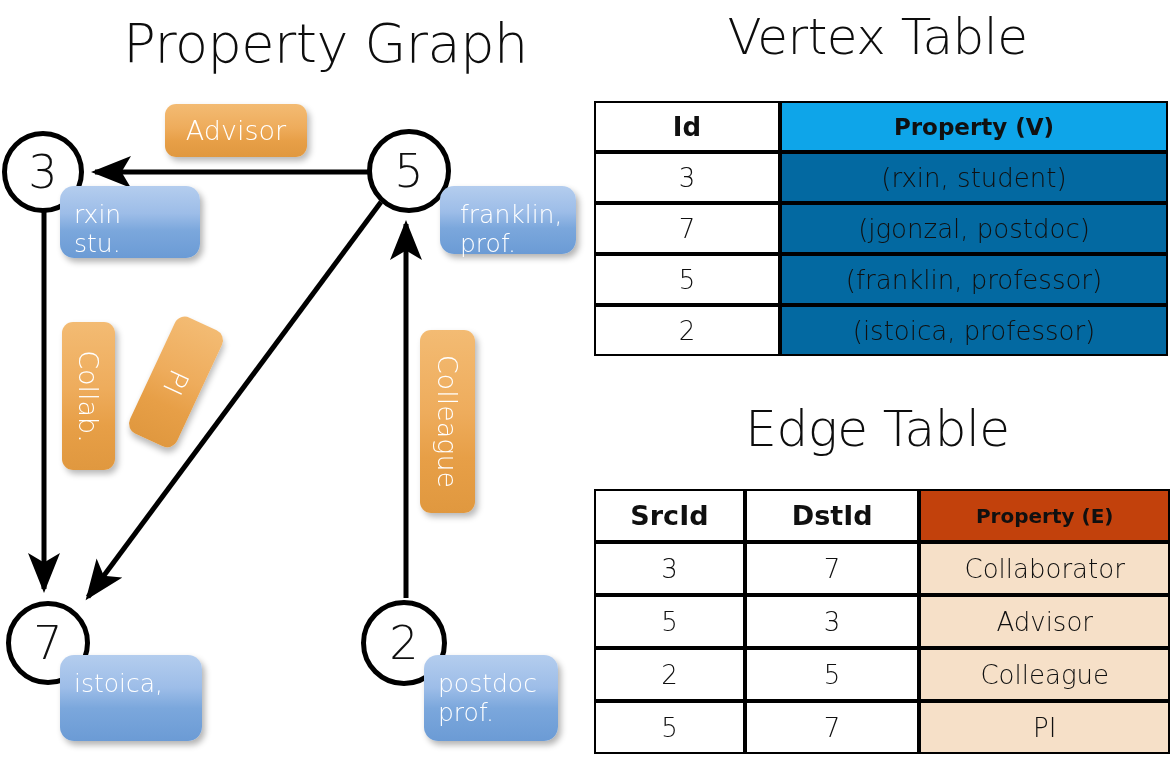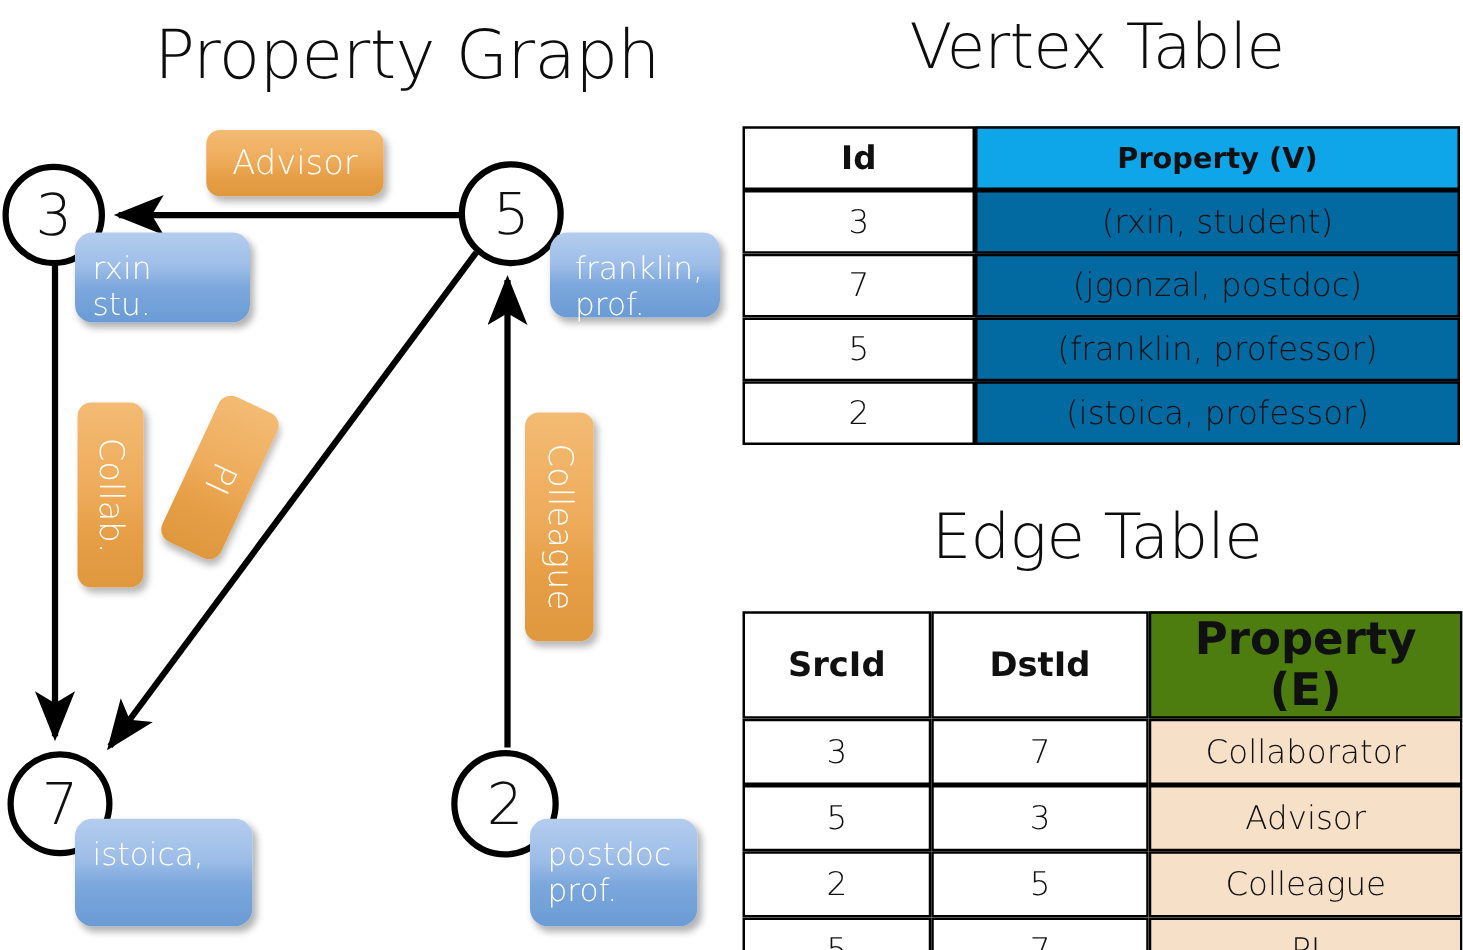--- a/index.html
+++ b/index.html
@@ -116,21 +116,21 @@
   #vertex-table td,#vertex-table th{height:47px;font-size:26px;}
   #vertex-table .col-id{width:182px;}
   #vertex-table .col-prop{width:384px;background:#0369a1;}
   #vertex-table th.col-prop{background:#0ea5e9;font-size:23px;}
 
   #edge-table{left:594px;top:489px;}
   #edge-table td,#edge-table th{height:49px;font-size:26px;}
   #edge-table .col-src{width:148px;}
   #edge-table .col-dst{width:172px;}
   #edge-table .col-prop{width:248px;background:#f6e0c8;}
-  #edge-table th.col-prop{background:#4d7c0f;font-size:36px;}
+  #edge-table th.col-prop{background:#c2410c;font-size:20px;}
   #edge-table th.col-src,#edge-table th.col-dst{font-size:27px;}
 </style>
 </head>
 <body>
 
 <div id="root">
 
   <div class="heading" id="title-property-graph">Property Graph</div>
   <div class="heading" id="title-vertex-table">Vertex Table</div>
   <div class="heading" id="title-edge-table">Edge Table</div>

